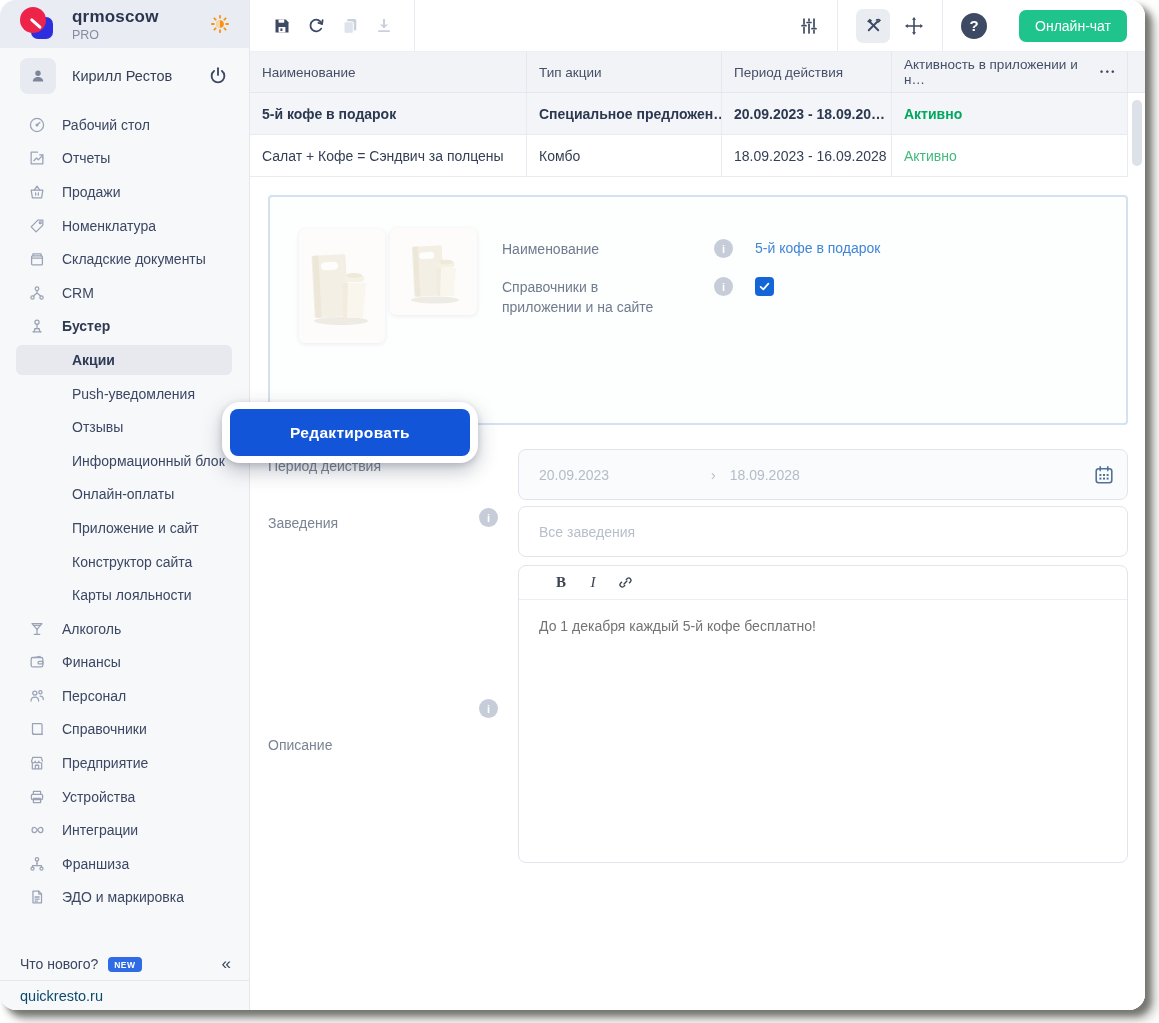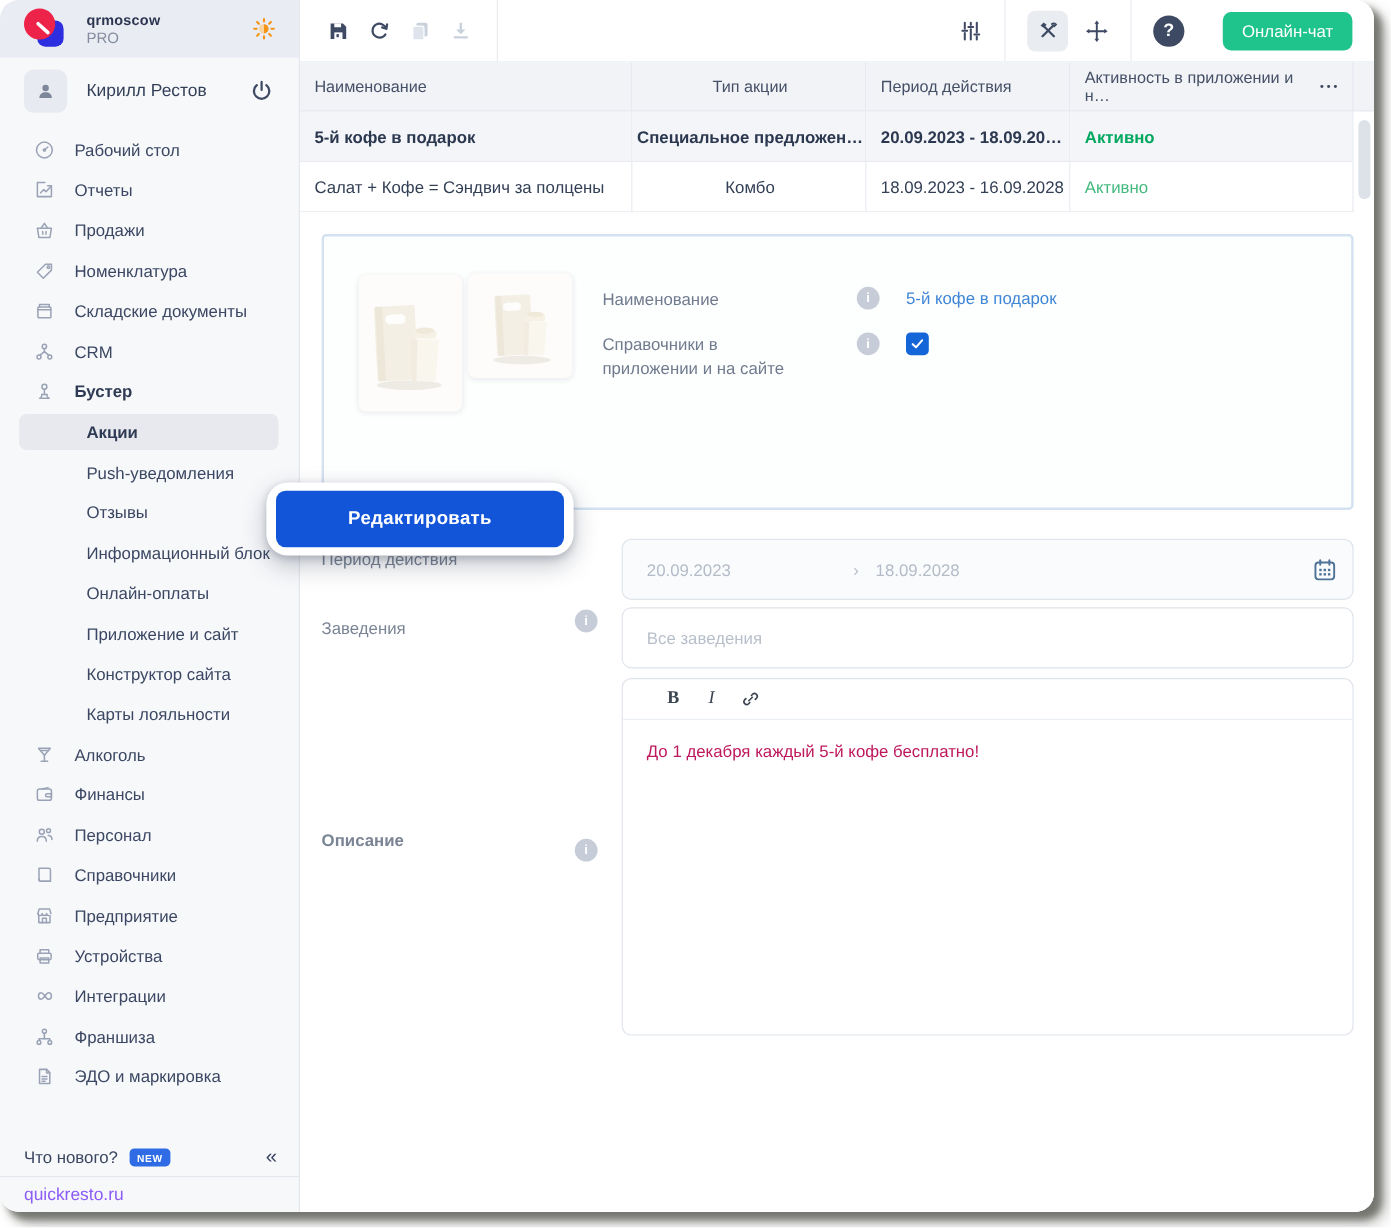--- a/index.html
+++ b/index.html
@@ -10,59 +10,59 @@
             box-shadow:6px 6px 6px rgba(104,104,99,.85), 10px 10px 12px rgba(120,120,115,.45); }
 
   
   .sidebar { width:250px; min-width:250px; background:#f7f8fa; border-right:1px solid #e4e7ee; display:flex; flex-direction:column; }
   .sb-header { height:48px; background:#e9ecf3; display:flex; align-items:center; padding:0 18px 0 20px; }
   .logo { position:relative; width:36px; height:34px; }
   .logo-blue { position:absolute; left:11px; top:10px; width:22px; height:22px; border-radius:7px; background:var(--logo-blue,#2c2ee0); }
   .logo-red { position:absolute; left:0; top:0; width:26px; height:26px; border-radius:50%; background:var(--logo-red,#ee2349); }
   .logo-slash { position:absolute; left:9px; top:15px; width:14px; height:2.6px; background:#fff; border-radius:2px; transform:rotate(42deg); }
   .ws { margin-left:16px; flex:1; }
-  .ws-name { font-size:12px; font-weight:700; color:#2b3550; letter-spacing:.2px; }
+  .ws-name { font-size:17px; font-weight:700; color:#2b3550; letter-spacing:.2px; }
   .ws-plan { font-size:12.5px; color:#848d9f; margin-top:1px; }
   .sun { width:22px; height:22px; }
   .sb-user { height:56px; display:flex; align-items:center; padding:0 20px; }
   .avatar { width:36px; height:36px; border-radius:8px; background:#e7eaf0; display:flex; align-items:center; justify-content:center; }
   .user-name { margin-left:16px; flex:1; font-size:14.5px; color:#333f57; }
   .power { width:22px; height:22px; cursor:pointer; }
   .sb-nav { flex:1; overflow:hidden; padding-top:4px; }
   .nav-item { height:33.6px; display:flex; align-items:center; cursor:pointer; }
   .nav-item .nav-icon { width:18px; height:18px; margin-left:28px; color:#9aa3b6; flex:0 0 18px; }
   .nav-item .nav-icon svg { width:18px; height:18px; display:block; }
   .nav-item .nav-label { margin-left:16px; font-size:14px; color:#3b4763; white-space:nowrap; }
   .nav-item.sub .nav-label { margin-left:72px; }
   .nav-item.bold .nav-label { font-weight:700; color:#2f3b54; }
   .nav-item.sel { position:relative; }
   .nav-item.sel::before { content:""; position:absolute; left:16px; right:17px; top:2px; bottom:2px; background:#e7e9ef; border-radius:6px; }
   .nav-item.sel .nav-label { position:relative; font-weight:700; color:#2f3b54; }
   .sb-whatsnew { height:32px; display:flex; align-items:center; padding:0 18px 0 20px; font-size:14px; color:#3a4560; }
   .badge-new { margin-left:10px; background:#2e6be5; color:#fff; font-size:8.5px; font-weight:700; letter-spacing:.5px; padding:3px 6px 2px; border-radius:4px; }
   .collapse { margin-left:auto; font-size:17px; color:#3a4560; cursor:pointer; }
-  .sb-site { height:30px; border-top:1px solid #e4e7ee; display:flex; align-items:center; padding:0 20px; font-size:14.5px; color:#8b5cf6; cursor:pointer; }
+  .sb-site { height:30px; border-top:1px solid #e4e7ee; display:flex; align-items:center; padding:0 20px; font-size:14.5px; color:#0c4a6e; cursor:pointer; }
 
   
   .main { flex:1; display:flex; flex-direction:column; position:relative; background:#fff; }
   .toolbar { height:52px; display:flex; align-items:center; border-bottom:1px solid #eceff3; }
   .tb-ic { width:20px; height:20px; cursor:pointer; }
   .tb-ic svg { width:20px; height:20px; display:block; }
   .tb-left { display:flex; align-items:center; gap:14px; padding:0 20px 0 22px; height:100%; border-right:1px solid #e8ebf0; }
   .tb-right { margin-left:auto; display:flex; align-items:center; height:100%; }
   .tb-group { display:flex; align-items:center; gap:14px; padding:0 18px; height:100%; border-left:1px solid #e8ebf0; }
   .tb-group.noline { border-left:none; }
   .tool-active { width:34px; height:34px; background:#e9ecf1; border-radius:7px; display:flex; align-items:center; justify-content:center; cursor:pointer; }
   .help { width:26px; height:26px; border-radius:50%; background:#3e4a63; color:#fff; font-size:15px; font-weight:700; display:flex; align-items:center; justify-content:center; cursor:pointer; }
   .chat-btn { margin:0 18px 0 14px; height:32px; padding:0 16px; background:var(--chat-green,#1fc38c); color:#fff; border:none; border-radius:7px; font-size:14px; font-family:"Liberation Sans",sans-serif; cursor:pointer; }
 
   
   .table { width:100%; }
   .trh { display:flex; }
-  .c1{width:277px;} .c2{width:195px;justify-content:center;} .c3{width:170px;} .c4{width:236px;} .gut{width:17px;}
+  .c1{width:277px;} .c2{width:195px;} .c3{width:170px;} .c4{width:236px;} .gut{width:17px;}
   .th { height:41px; background:#f1f3f7; border-bottom:1px solid #e4e7ee; border-right:1px solid #e4e7ee;
         display:flex; align-items:center; padding:0 10px 0 12px; font-size:13.5px; color:#454f66; }
   .th.gut { border-right:none; padding:0; }
   .th .more { margin-left:auto; font-size:9px; letter-spacing:2.5px; color:#3e495f; cursor:pointer; font-weight:700; }
   .td { height:42px; border-bottom:1px solid #e8ebf0; border-right:1px solid #e8ebf0;
         display:flex; align-items:center; padding:0 10px 0 12px; font-size:14px; color:#333f55; white-space:nowrap; overflow:hidden; }
   .td.gut { border-right:none; border-bottom:none; padding:0; }
   .trow { display:flex; cursor:pointer; }
   .trow.selected .td { background:#f3f5f8; font-weight:700; color:#2c3850; }
   .trow.selected .td.gut { background:#fff; }
@@ -105,21 +105,21 @@
   .input.period .chev { color:#b4bcc8; font-size:14px; margin-right:14px; }
   .input.period .date2 { color:#b4bcc8; }
   .cal { margin-left:auto; width:22px; height:22px; cursor:pointer; }
   .input .placeholder { color:#b7bfca; }
 
   .editor { position:absolute; left:268px; top:388px; width:610px; height:298px; border:1px solid #e0e5ec; border-radius:8px; background:#fff; }
   .ed-toolbar { height:34px; border-bottom:1px solid #eceff3; display:flex; align-items:center; gap:8px; padding:0 14px 0 30px; }
   .ed-btn { width:24px; height:24px; display:flex; align-items:center; justify-content:center; border-radius:4px; cursor:pointer; color:#3c4552; }
   .ed-b { font-weight:700; font-size:15px; font-family:"Liberation Serif",serif; }
   .ed-i { font-style:italic; font-size:15px; font-family:"Liberation Serif",serif; }
-  .ed-content { padding:18px 20px; font-size:14px; color:#be185d; }
+  .ed-content { padding:18px 20px; font-size:14px; color:#737373; }
 
   .scroll-thumb { position:absolute; right:3px; top:100px; width:10px; height:66px; border-radius:5px; background:#dde1e8; z-index:20; cursor:pointer; }
 </style>
 </head>
 <body>
 
 <div class="stage">
  <div class="window">
 
   <aside class="sidebar">
@@ -549,21 +549,21 @@
           </svg>
         </span>
       </div>
 
       <div class="f-label" style="top:338px;">Заведения</div>
       <span class="info-i f-info" style="top:331px;">i</span>
       <div class="input" style="top:329px;">
         <span class="placeholder">Все заведения</span>
       </div>
 
-      <div class="f-label" style="top:515px;font-weight:bold;">Описание</div>
+      <div class="f-label" style="top:560px;">Описание</div>
       <span class="info-i f-info" style="top:522px;">i</span>
       <div class="editor">
         <div class="ed-toolbar">
           <span class="ed-btn ed-b">B</span>
           <span class="ed-btn ed-i">I</span>
           <span class="ed-btn">
             <svg width="17" height="17" viewBox="0 0 20 20" fill="none" stroke="#3c4552" stroke-width="1.6" stroke-linecap="round">
               <path d="M8.3 11.7 l3.4-3.4"></path>
               <path d="M10.8 6.6 l1.3-1.3 a2.7 2.7 0 0 1 3.8 3.8 L14.6 10.4"></path>
               <path d="M9.2 13.4 l-1.3 1.3 a2.7 2.7 0 0 1-3.8-3.8 L5.4 9.6"></path>

